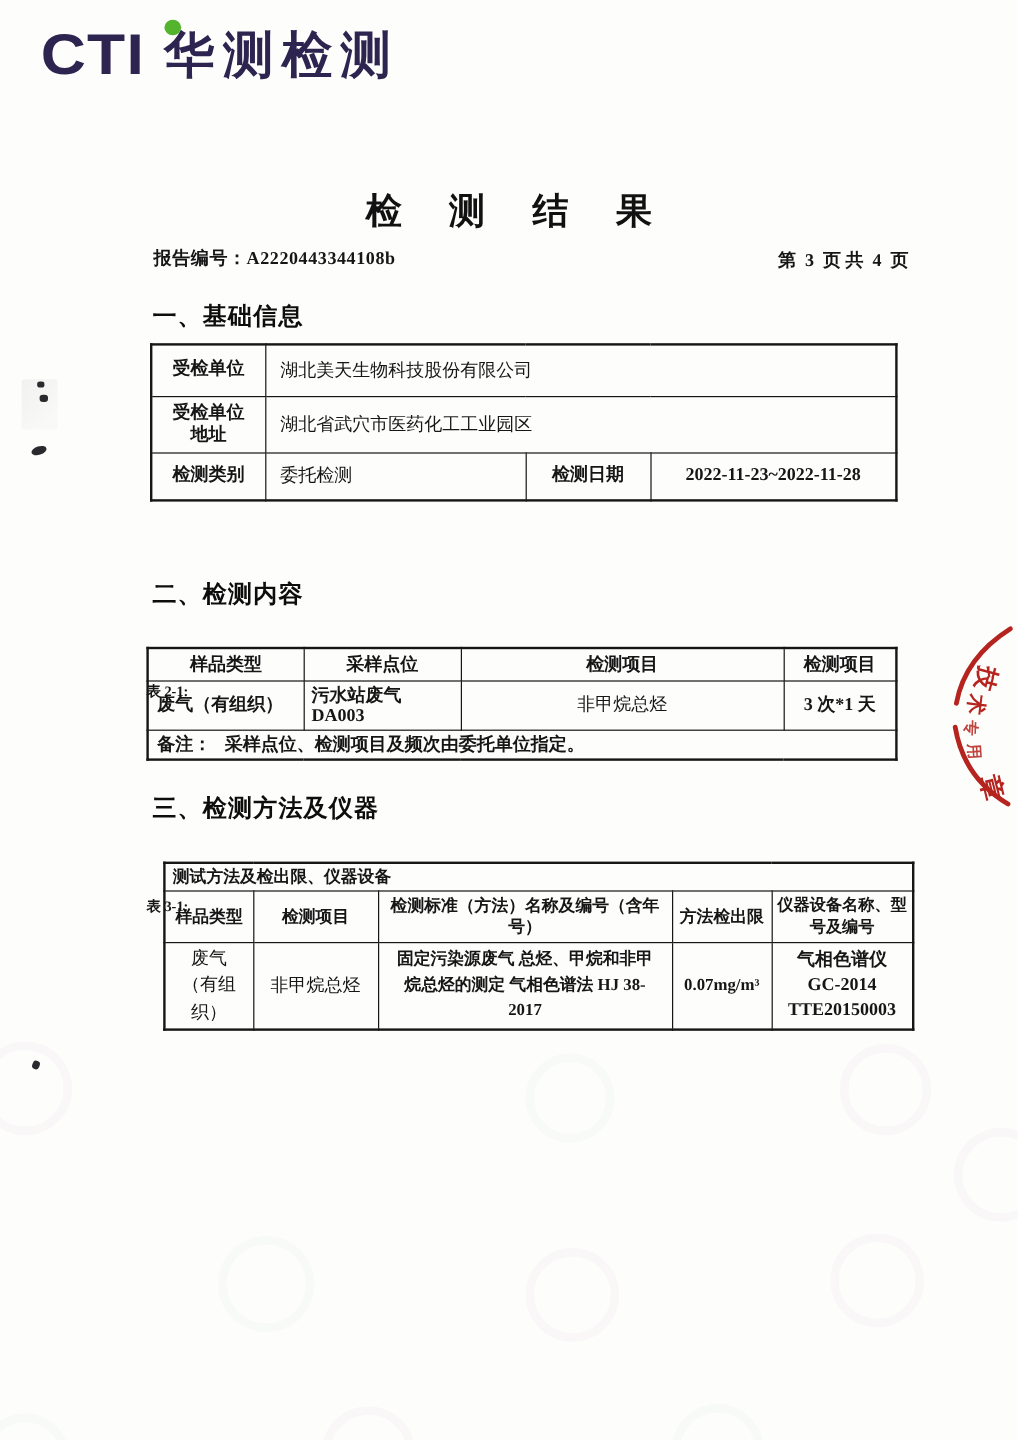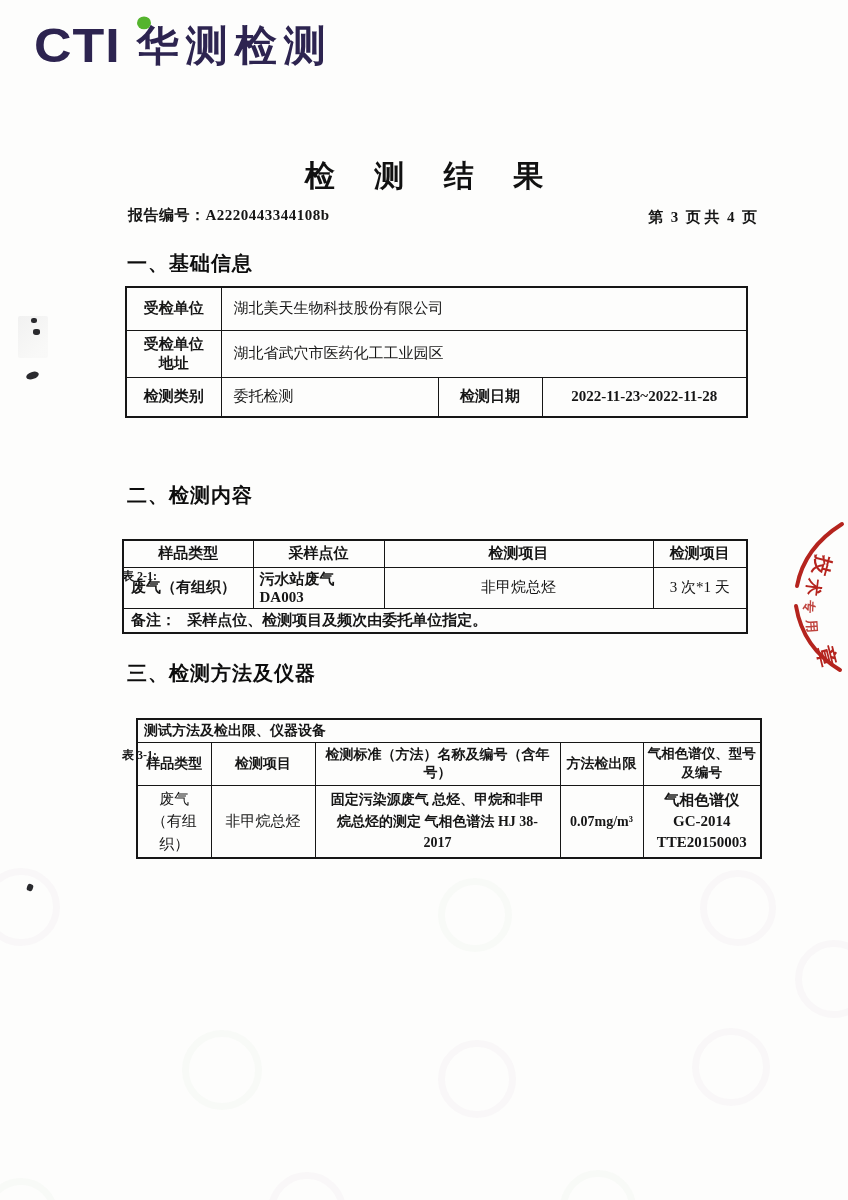--- a/index.html
+++ b/index.html
@@ -148,21 +148,21 @@
         <tr style="height:27px">
       <td class="hdr">样品类型</td>
       <td class="hdr">采样点位</td>
       <td class="hdr">检测项目</td>
       <td class="hdr">检测项目</td>
     </tr>
     <tr style="height:27px">
       <td style="padding-left:7px; font-weight:bold;">废气（有组织）</td>
       <td style="padding-left:6px; font-weight:bold;">污水站废气 DA003</td>
       <td class="ctr">非甲烷总烃</td>
-      <td class="ctr" style="font-weight:normal;margin-top:36px;">3 次*1 天</td>
+      <td class="ctr" style="font-weight:bold;margin-top:36px;">3 次*1 天</td>
     </tr>
     <tr style="height:25px">
       <td class="remark" colspan="4" style="padding-left:7px;">备注：   采样点位、检测项目及频次由委托单位指定。</td>
     </tr>
   </tbody>
     </table>
 
   <div class="sec-heading" style="left:127px; top:660px;">三、检测方法及仪器</div>
   <div class="tbl-label" style="left:122px; top:699px;">表 3-1:</div>
 
@@ -176,21 +176,21 @@
       </colgroup>
     <tbody>
         <tr style="height:23px">
       <td colspan="5" style="padding-left:6px; font-weight:bold; font-size:14px;">测试方法及检出限、仪器设备</td>
     </tr>
     <tr style="height:37px">
       <td class="hdr" style="font-size:14px;">样品类型</td>
       <td class="hdr" style="font-size:14px;">检测项目</td>
       <td class="hdr" style="font-size:14px;">检测标准（方法）名称及编号（含年号）</td>
       <td class="hdr" style="font-size:14px;">方法检出限</td>
-      <td class="hdr" style="font-size:13.5px; line-height:1.4;">气相色谱仪、型号及编号</td>
+      <td class="hdr" style="font-size:13.5px; line-height:1.4;">仪器设备名称、型号及编号</td>
     </tr>
     <tr style="height:66px">
       <td class="ctr" style="line-height:1.5;">
         <div>废气</div>
         <div>（有组织）</div>
       </td>
       <td class="ctr">非甲烷总烃</td>
       <td class="ctr t3-std" style="font-size:14px; font-weight:bold; padding:2px 10px;">固定污染源废气 总烃、甲烷和非甲烷总烃的测定 气相色谱法 HJ 38-2017</td>
       <td class="ctr num" style="font-weight:bold; font-size:14px;">0.07mg/m³</td>
       <td class="ctr">

